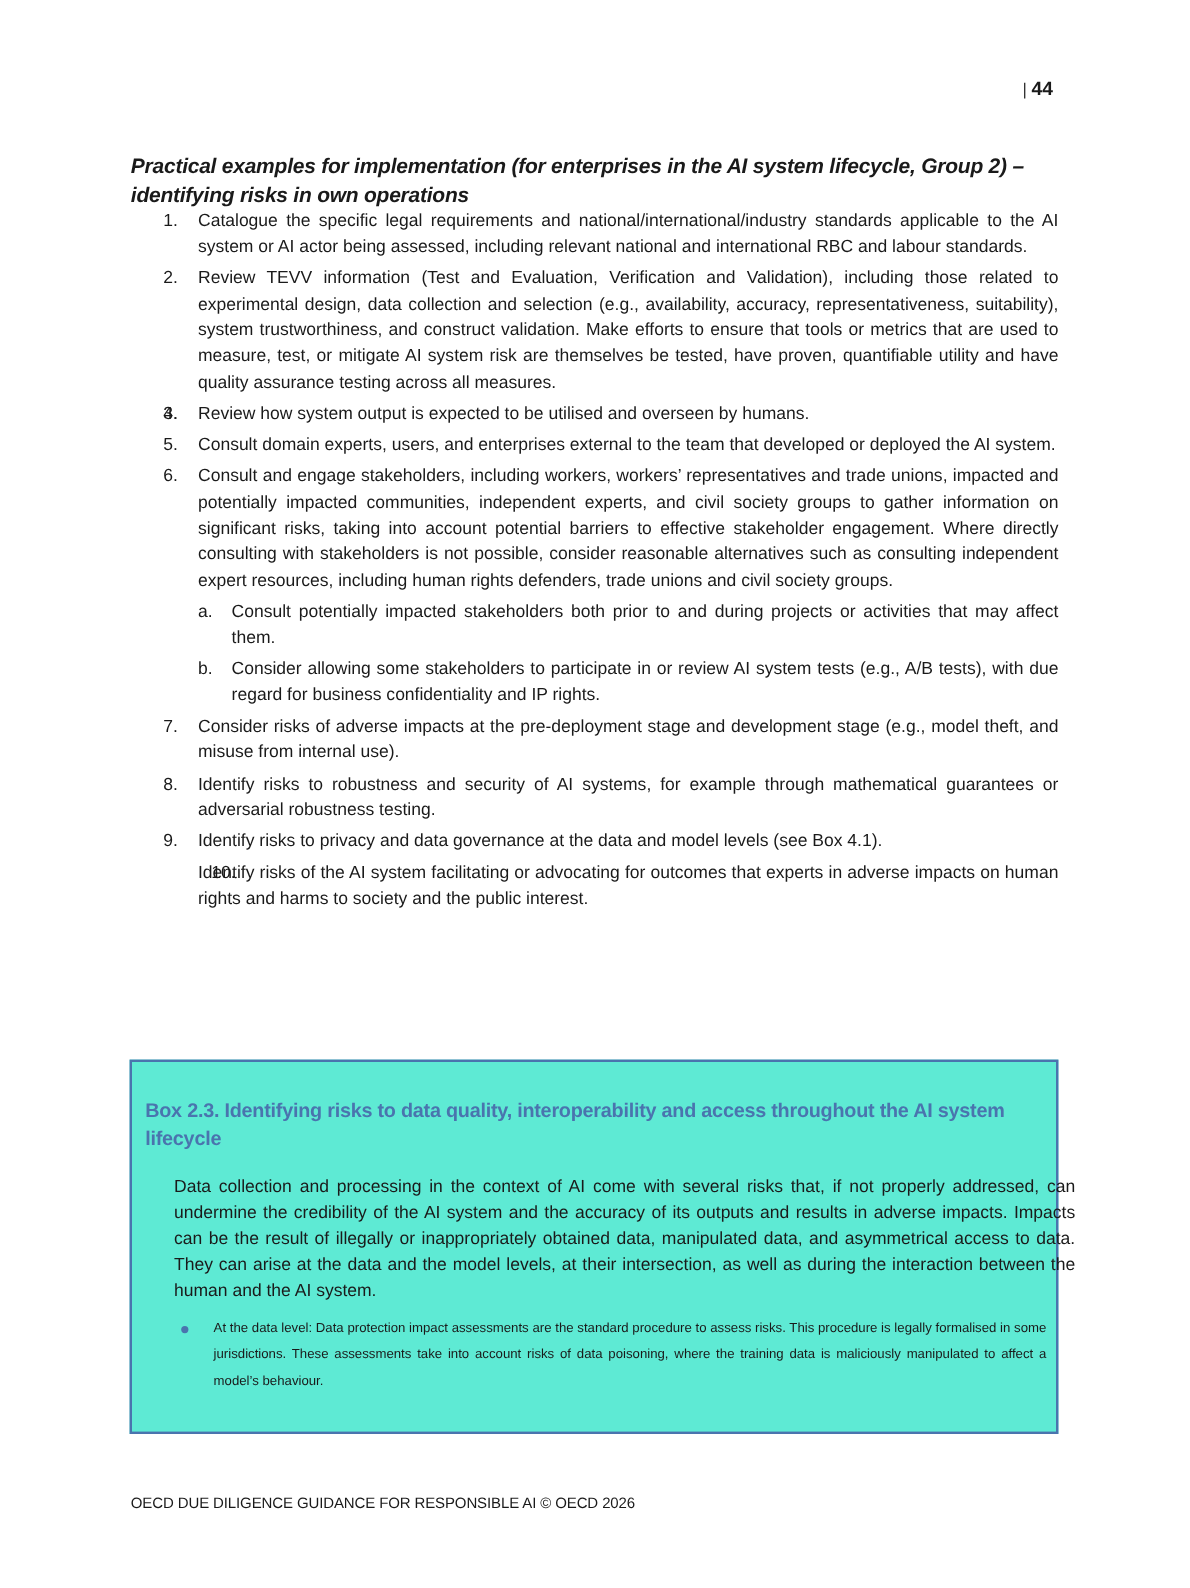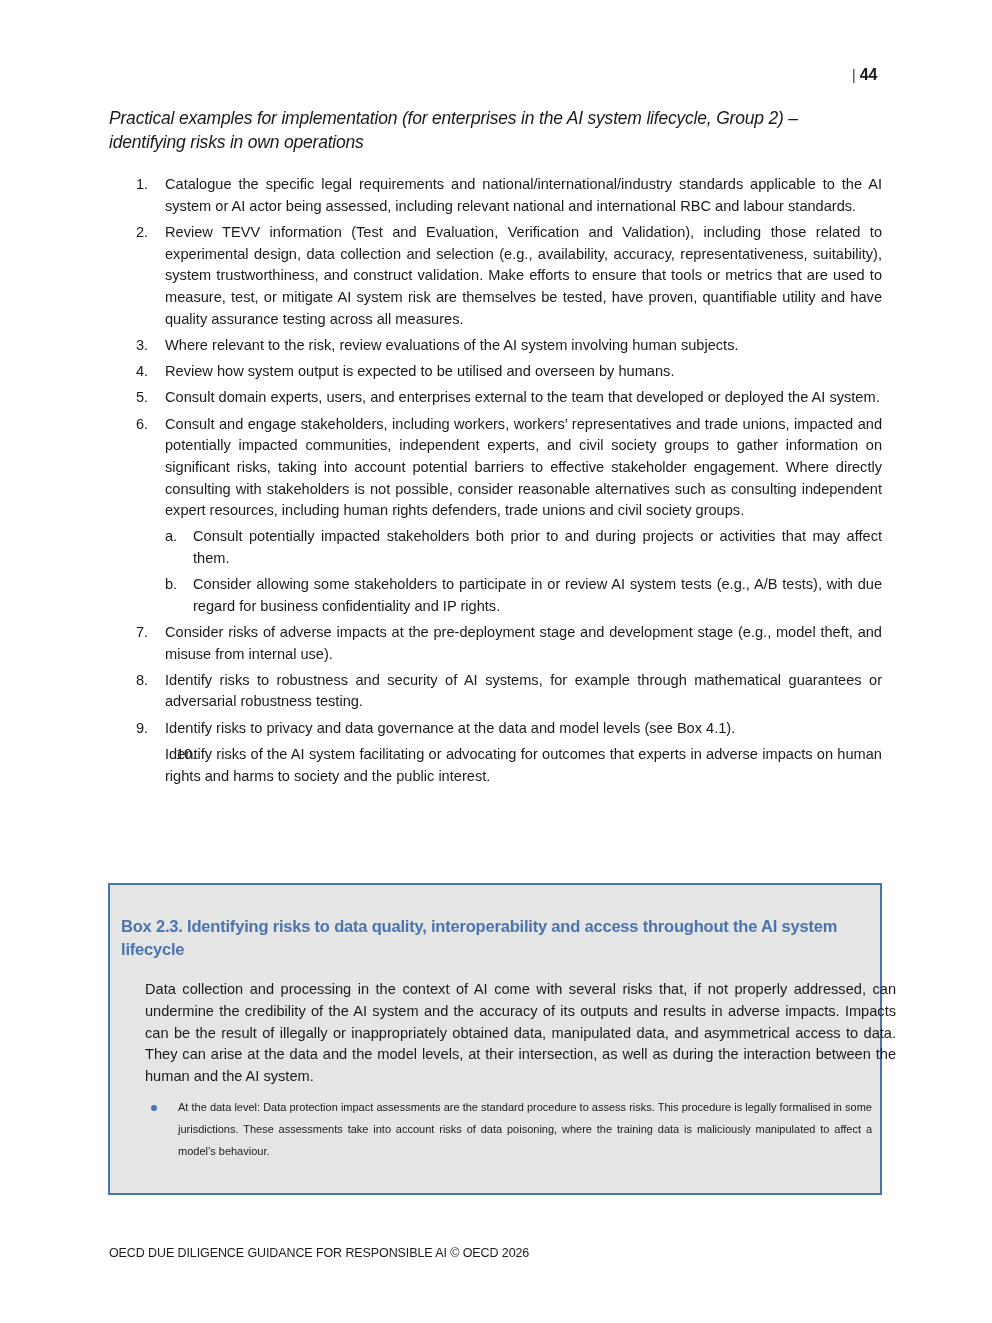--- a/index.html
+++ b/index.html
@@ -1,34 +1,34 @@
 <!DOCTYPE html>
 <html><head>
 <meta charset="utf-8">
 <style>
   html, body { margin: 0; padding: 0; background: #ffffff; }
   body { width: 992px; height: 1323px; position: relative; overflow: hidden;
          font-family: "Liberation Sans", sans-serif; color: #1a1a1a; }
   .page-number { position: absolute; top: 66px; left: 852px; font-size: 16px; font-weight: bold;
                  font-family: "Liberation Sans", sans-serif; }
   .page-number .bar { font-weight: normal; color: #333; font-size: 14px; margin-right: 4px; }
-  .section-title { position: absolute; top: 106px; left: 109px; width: 760px;
-                   font-size: 17.5px; font-weight: normal; font-style: italic; line-height: 24px;
+  .section-title { position: absolute; top: 126px; left: 109px; width: 760px;
+                   font-size: 17.5px; font-weight: bold; font-style: italic; line-height: 24px;
                    letter-spacing: -0.2px; }
   .main-list { position: absolute; top: 174px; left: 109px; width: 773px; margin: 0; padding: 0;
                list-style: none; font-size: 14.6px; line-height: 21.7px; }
   .main-list > li { position: relative; padding-left: 56px; margin-bottom: 4.5px;
                     text-align: justify; }
   .main-list > li .num { position: absolute; left: 27px; top: 0; }
   .main-list > li.wide-num .num { left: 27px; margin-left: 40px; }
   .sub-list { list-style: none; margin: 4px 0 0 0; padding: 0; }
   .sub-list li { position: relative; padding-left: 28px; margin-bottom: 4.5px; text-align: justify; }
   .sub-list li .num { position: absolute; left: 0; top: 0; }
   .box { position: absolute; top: 883px; left: 108px; width: 774px; height: 312px;
-         background: #e5e5e5; border: 2px solid #4a74ae; box-sizing: border-box; }
+         background: #5eead4; border: 2px solid #4a74ae; box-sizing: border-box; }
   .box-title { position: absolute; top: 30px; left: 11px; width: 750px;
                font-size: 16.5px; font-weight: bold; color: #4a74ae; line-height: 23px;
                letter-spacing: -0.2px; }
   .box-para { position: absolute; top: 94px; left: 11px; width: 751px;
               font-size: 14.6px; line-height: 21.8px; text-align: justify; margin-left: 24px; }
   .box-bullets { position: absolute; top: 212px; left: 11px; width: 751px; margin: 0; padding: 0;
                  list-style: none; font-size: 11px; line-height: 21.8px; }
   .box-bullets li { position: relative; padding-left: 57px; text-align: justify; }
   .box-bullets li .dot { position: absolute; left: 30px; top: 8px; width: 6px; height: 6px;
                          border-radius: 50%; background: #4a74ae; }
@@ -39,21 +39,21 @@
 
 <div class="page-number">
   <span class="bar">|</span><span>44</span>
 </div>
 
 <div class="section-title">Practical examples for implementation (for enterprises in the AI system lifecycle, Group 2) – identifying risks in own operations</div>
 
 <ol class="main-list">
   <li><span class="num">1.</span><span>Catalogue the specific legal requirements and national/international/industry standards applicable to the AI system or AI actor being assessed, including relevant national and international RBC and labour standards.</span></li>
   <li><span class="num">2.</span><span>Review TEVV information (Test and Evaluation, Verification and Validation), including those related to experimental design, data collection and selection (e.g., availability, accuracy, representativeness, suitability), system trustworthiness, and construct validation. Make efforts to ensure that tools or metrics that are used to measure, test, or mitigate AI system risk are themselves be tested, have proven, quantifiable utility and have quality assurance testing across all measures.</span></li>
-  <li><span class="num">3.</span><span>Where relevant to the risk, review evaluations of the AI system involving human subjects.</span></li>
+  <li><span class="num">3.</span></li>
   <li><span class="num">4.</span><span>Review how system output is expected to be utilised and overseen by humans.</span></li>
   <li><span class="num">5.</span><span>Consult domain experts, users, and enterprises external to the team that developed or deployed the AI system.</span></li>
   <li><span class="num">6.</span><span>Consult and engage stakeholders, including workers, workers’ representatives and trade unions, impacted and potentially impacted communities, independent experts, and civil society groups to gather information on significant risks, taking into account potential barriers to effective stakeholder engagement. Where directly consulting with stakeholders is not possible, consider reasonable alternatives such as consulting independent expert resources, including human rights defenders, trade unions and civil society groups.</span>
     <ol class="sub-list">
       <li><span class="num">a.</span><span>Consult potentially impacted stakeholders both prior to and during projects or activities that may affect them.</span></li>
       <li><span class="num">b.</span><span>Consider allowing some stakeholders to participate in or review AI system tests (e.g., A/B tests), with due regard for business confidentiality and IP rights.</span></li>
     </ol>
   </li>
   <li><span class="num">7.</span><span>Consider risks of adverse impacts at the pre-deployment stage and development stage (e.g., model theft, and misuse from internal use).</span></li>
   <li><span class="num">8.</span><span>Identify risks to robustness and security of AI systems, for example through mathematical guarantees or adversarial robustness testing.</span></li>

